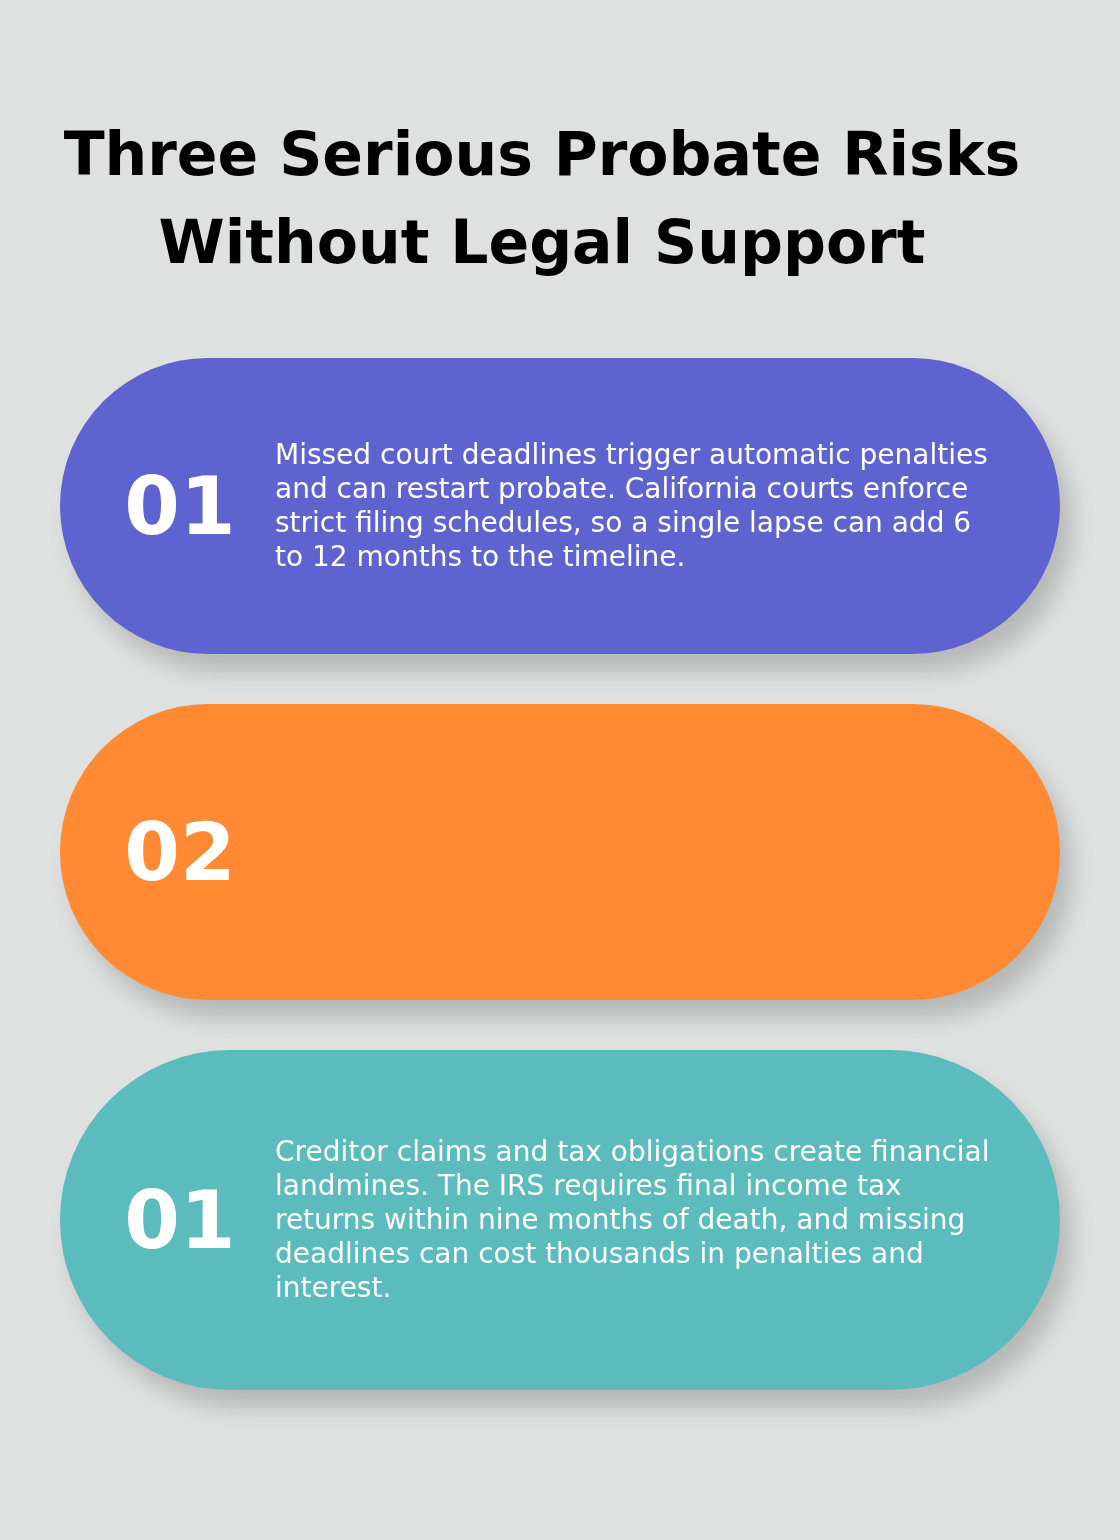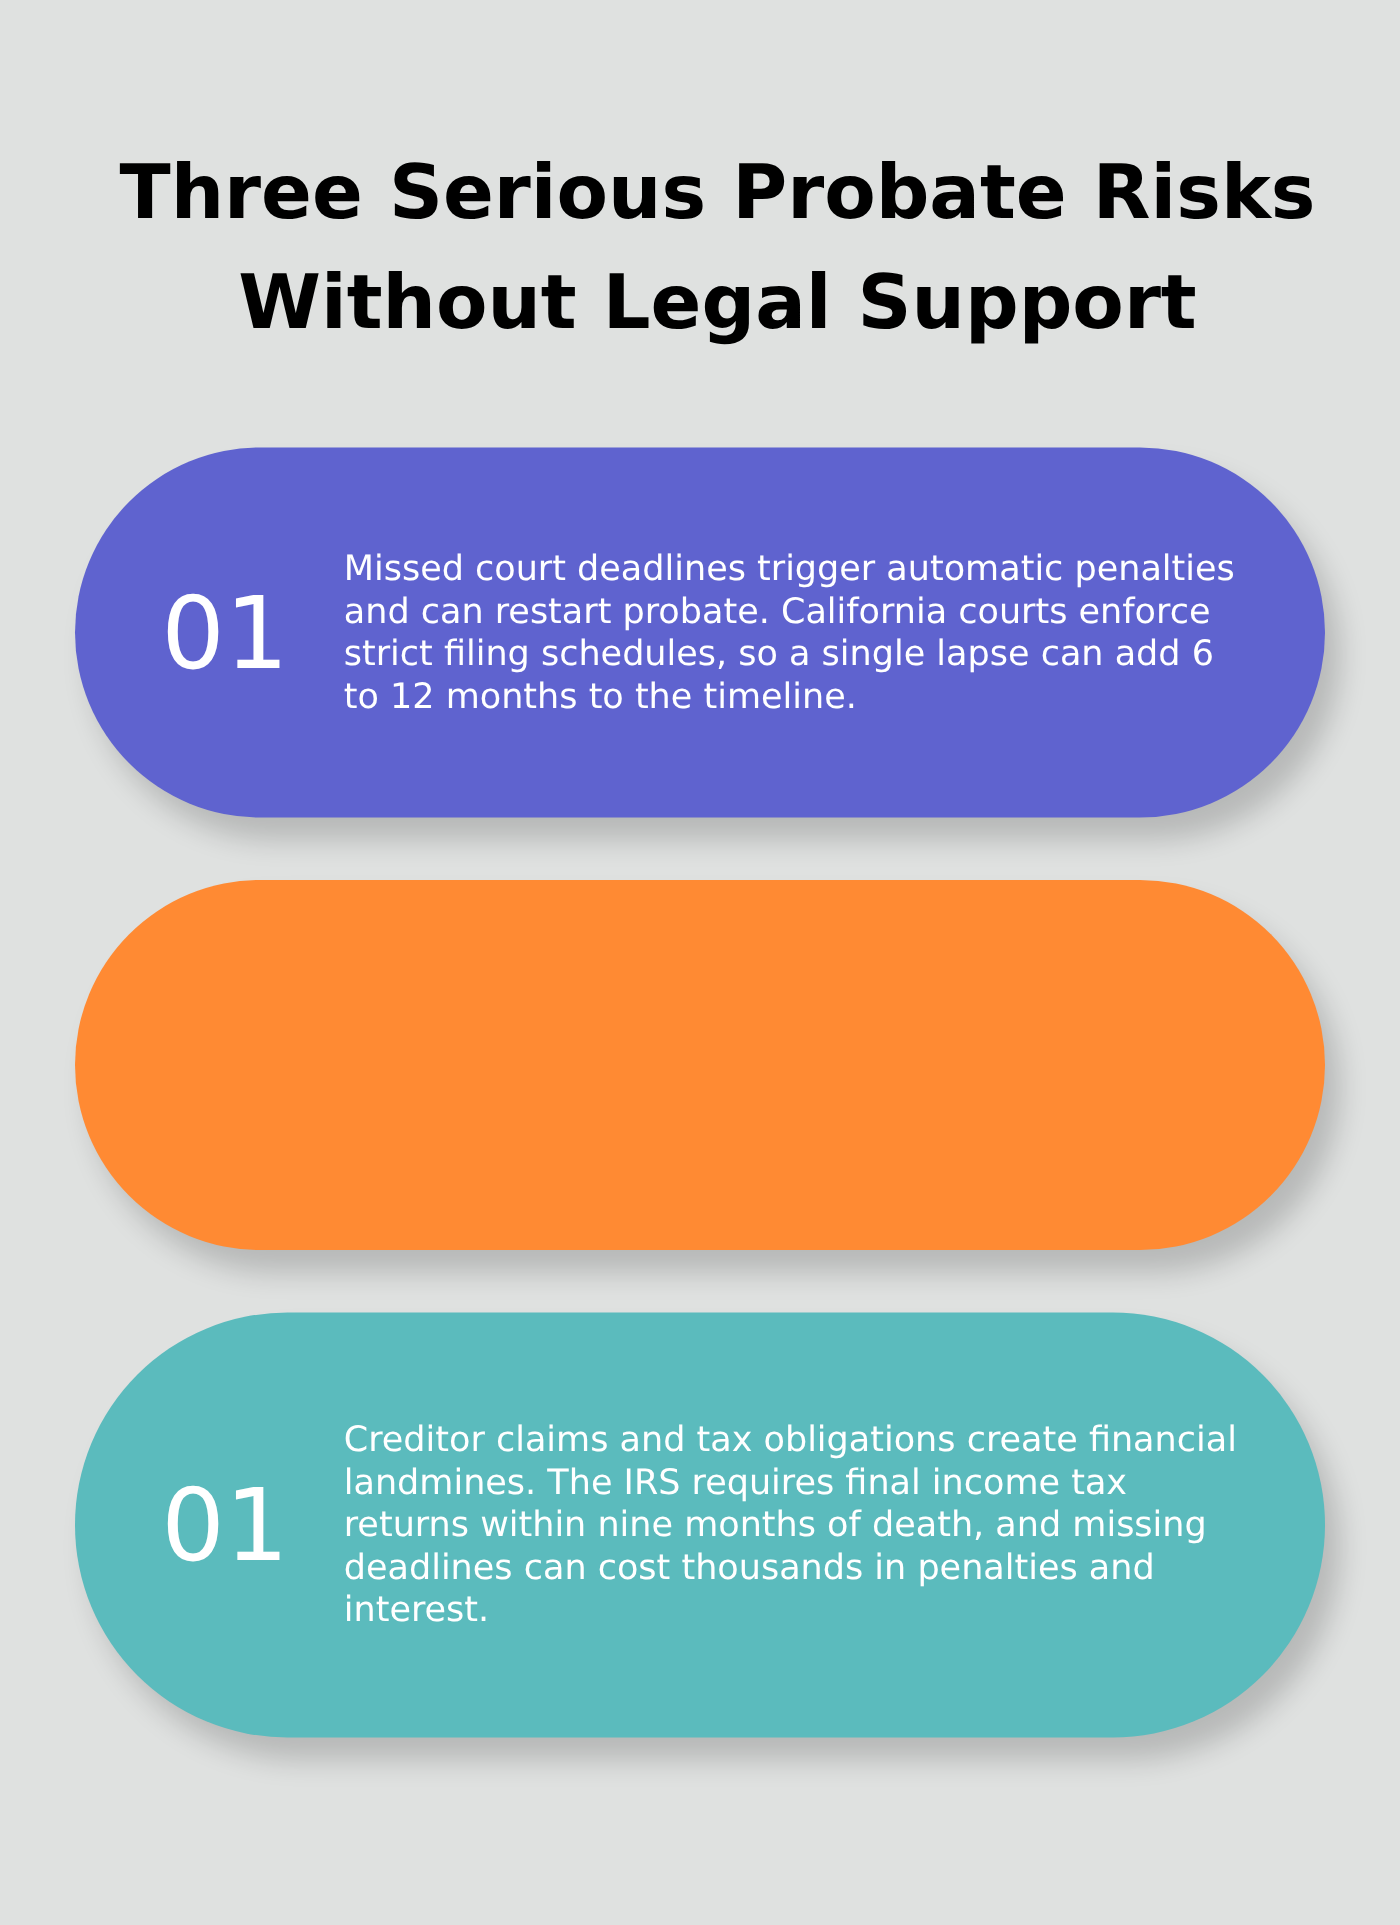--- a/index.html
+++ b/index.html
@@ -12,34 +12,33 @@
   }
   .title {
     position: absolute; left: 0; top: 110px; width: 1084px;
     text-align: center;
     font-family: "DejaVu Sans", sans-serif;
     font-weight: bold;
     font-size: 60px;
     line-height: 88px;
     color: #000;
     letter-spacing: 0px;
-    margin-left: 32px;
   }
   .card {
     position: absolute; left: 60px; width: 1000px;
     border-radius: 150px;
     box-shadow: 12px 18px 22px rgba(0,0,0,0.18);
     display: flex; align-items: center;
     color: #fff;
   }
   .num {
     position: absolute; left: 60px; width: 120px;
     text-align: center;
     font-family: "DejaVu Sans", sans-serif;
-    font-weight: normal;
+    font-weight: bold;
     font-size: 80px;
     color: #fff;
   }
   .text {
     position: absolute; left: 215px; right: 60px;
     font-family: "DejaVu Sans", sans-serif;
     font-size: 28px;
     line-height: 34px;
     color: #fff;
   }
@@ -48,18 +47,19 @@
 <body>
 
 <div class="title">Three Serious Probate Risks Without Legal Support</div>
 
 <div class="card" style="top:358px;height:296px;background:#5f63cf;">
   <div class="num">01</div>
   <div class="text">Missed court deadlines trigger automatic penalties and can restart probate. California courts enforce strict filing schedules, so a single lapse can add 6 to 12 months to the timeline.</div>
 </div>
 
 <div class="card" style="top:704px;height:296px;background:#ff8a33;">
+  <div class="num">02</div>
 </div>
 
 <div class="card" style="top:1050px;height:340px;background:#5bbbbd;border-radius:170px;">
   <div class="num">01</div>
   <div class="text">Creditor claims and tax obligations create financial landmines. The IRS requires final income tax returns within nine months of death, and missing deadlines can cost thousands in penalties and interest.</div>
 </div>
 
 </body></html>

